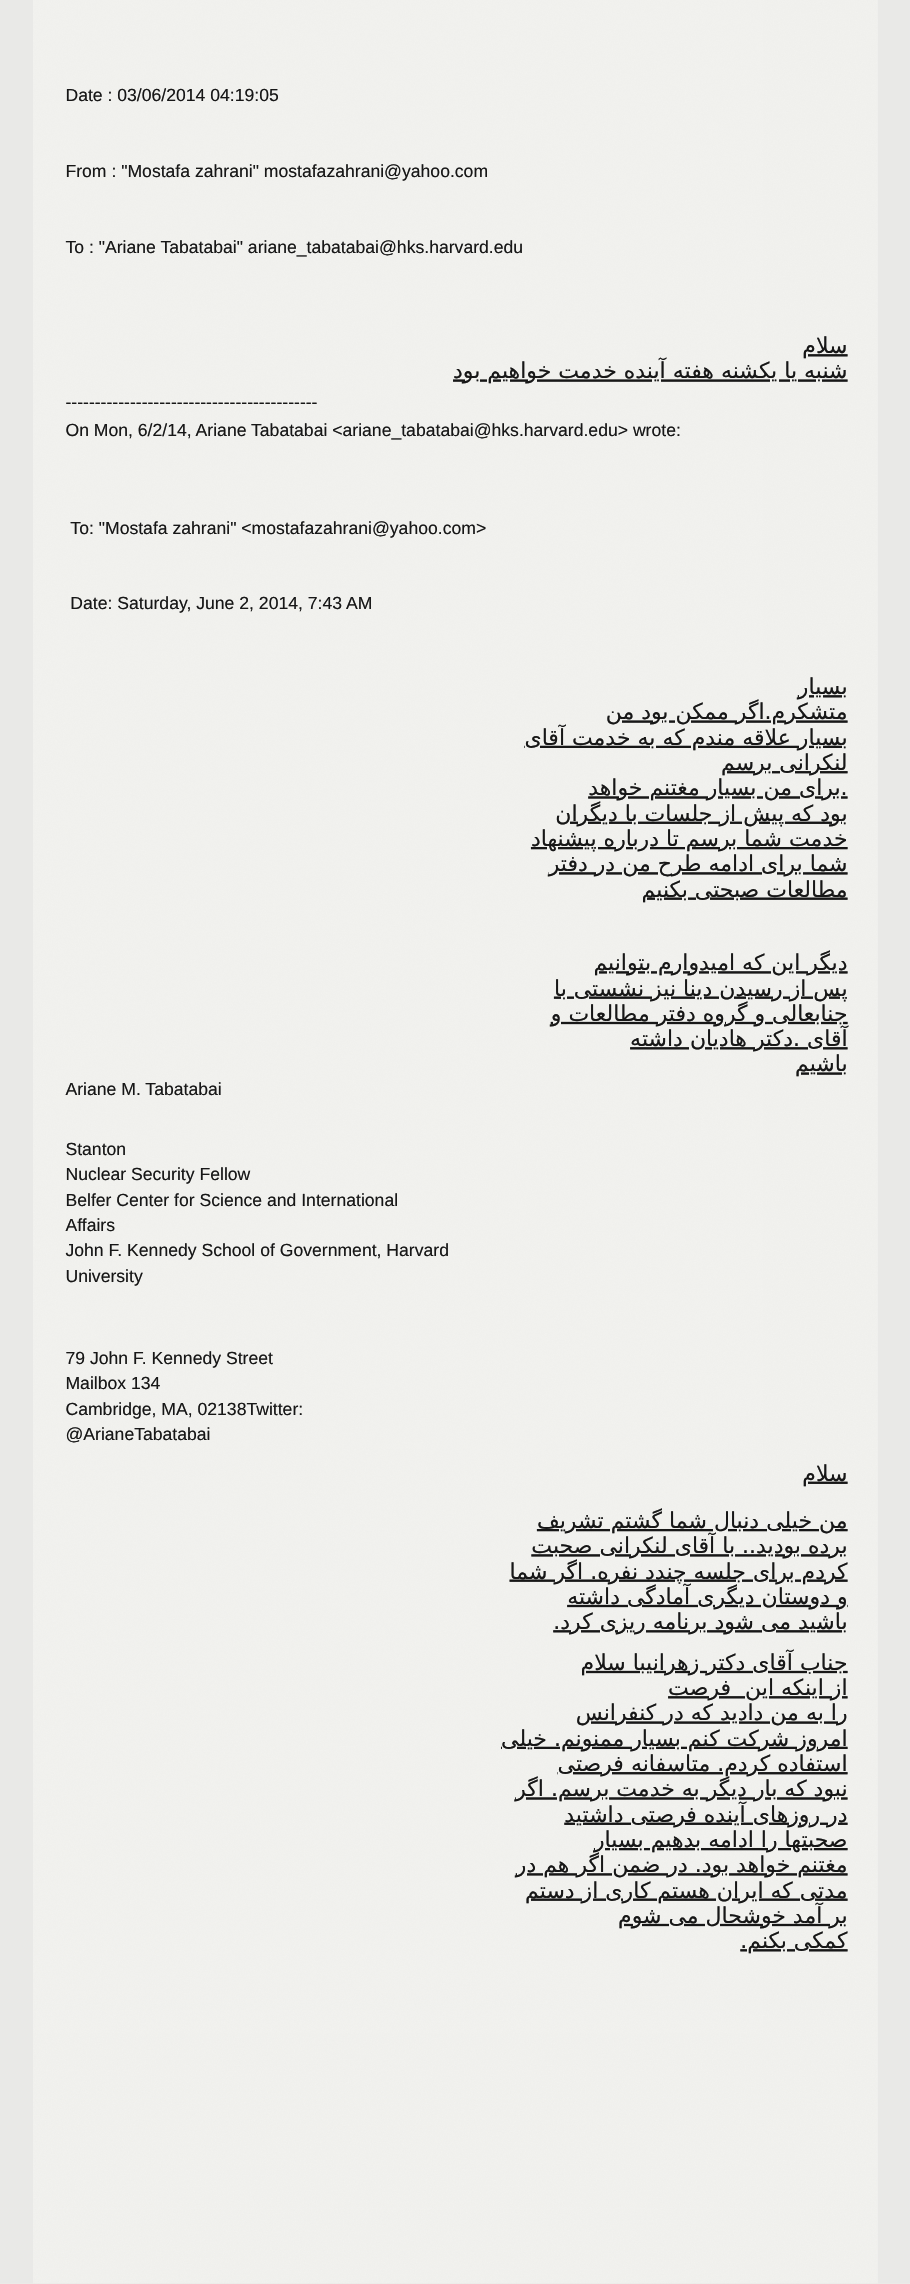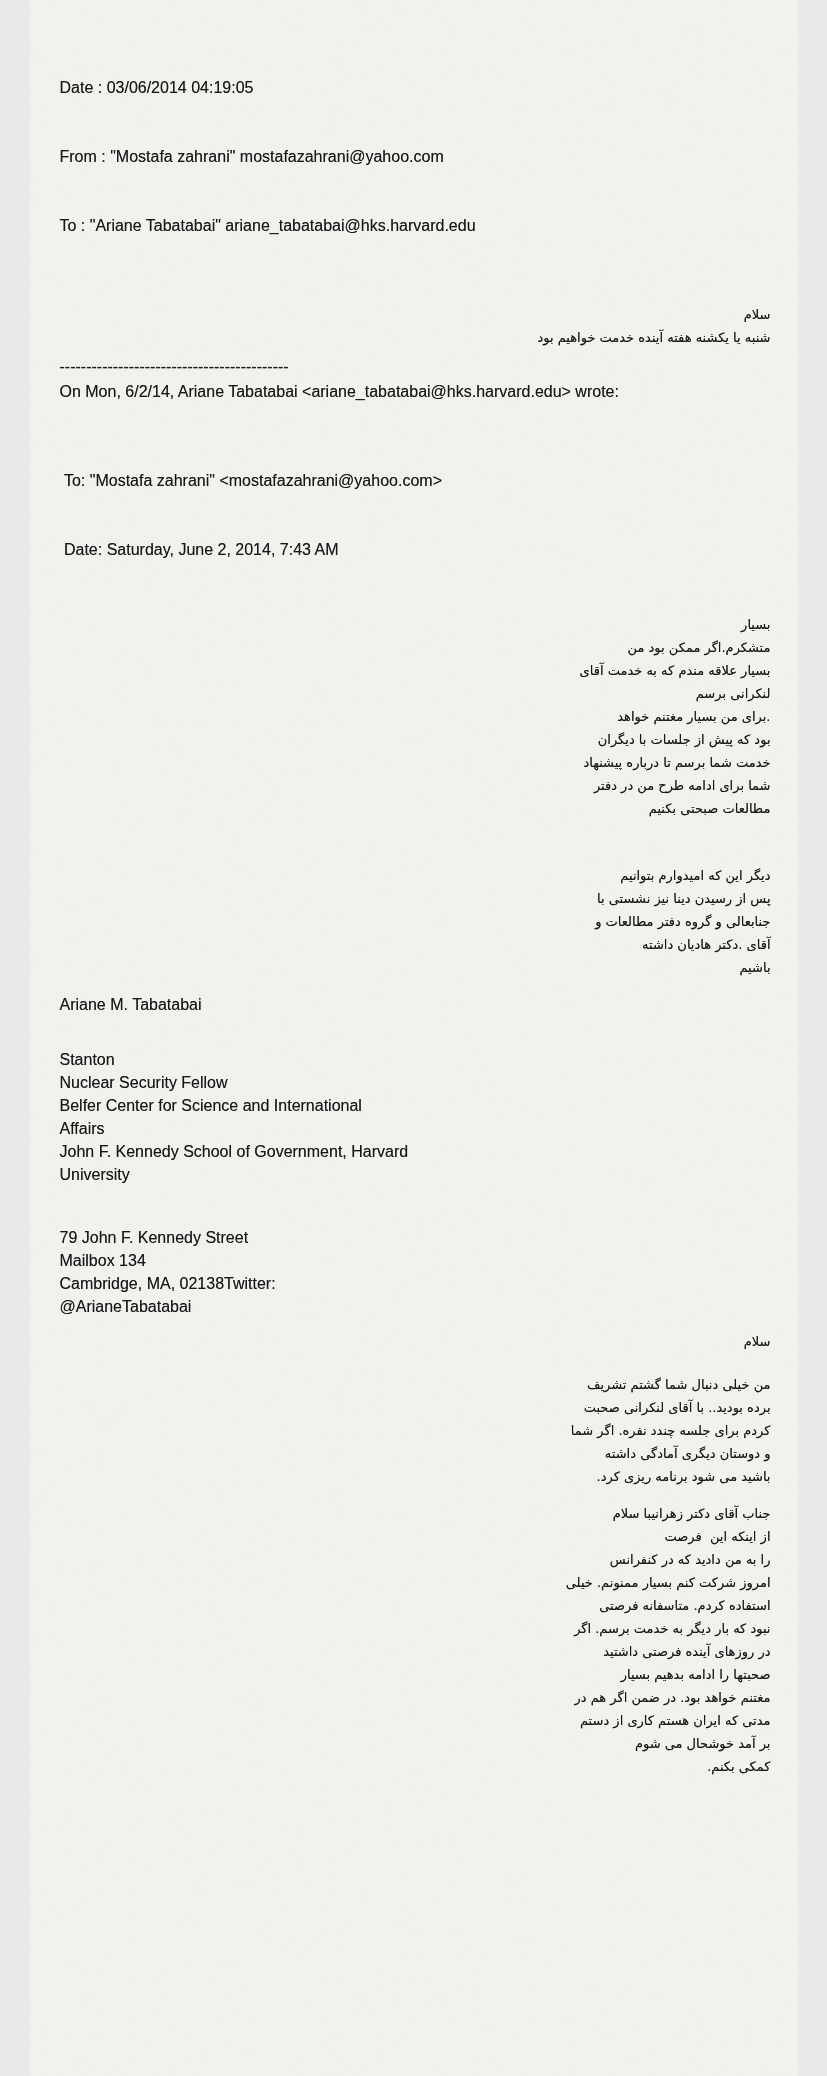--- a/index.html
+++ b/index.html
@@ -28,24 +28,25 @@
   }
   .en {
     direction: ltr;
     text-align: left;
     font-size: 16px;
     line-height: 23px;
     white-space: pre-wrap;
   }
   .fa {
     direction: rtl;
-    font-size: 13px;
+    font-size: 20px;
     line-height: 23px;
     white-space: pre-wrap;
     font-family: "DejaVu Sans", "Liberation Sans", sans-serif;
+    text-decoration: underline;
   }
   .sep {
     font-size: 16px;
     line-height: 23px;
     letter-spacing: 0px;
     white-space: nowrap;
   }
 </style>
 </head>
 <body>
@@ -89,30 +90,30 @@
 خدمت شما برسم تا درباره پیشنهاد
 شما برای ادامه طرح من در دفتر
 مطالعات صبحتی بکنیم</div>
 
     <div class="fa" style="margin-top:44px">دیگر این که امیدوارم بتوانیم
 پس از رسیدن دینا نیز نشستی با
 جنابعالی و گروه دفتر مطالعات و
 آقای .دکتر هادیان داشته
 باشیم</div>
 
-    <div class="en" style="margin-top:14px">Ariane M. Tabatabai</div>
+    <div class="en" style="margin-top:0">Ariane M. Tabatabai</div>
 
     <div class="en" style="margin-top:32px">Stanton
 Nuclear Security Fellow
 Belfer Center for Science and International
 Affairs
 John F. Kennedy School of Government, Harvard
 University</div>
 
-    <div class="en" style="margin-top:40px">79 John F. Kennedy Street
+    <div class="en" style="margin-top:52px">79 John F. Kennedy Street
 Mailbox 134
 Cambridge, MA, 02138Twitter:
 @ArianeTabatabai</div>
 
 
     <div class="fa" style="margin-top:12px">سلام</div>
 
     <div class="fa" style="margin-top:20px">من خیلی دنبال شما گشتم تشریف
 برده بودید.. با آقای لنکرانی صحبت
 کردم برای جلسه چندد نفره. اگر شما

